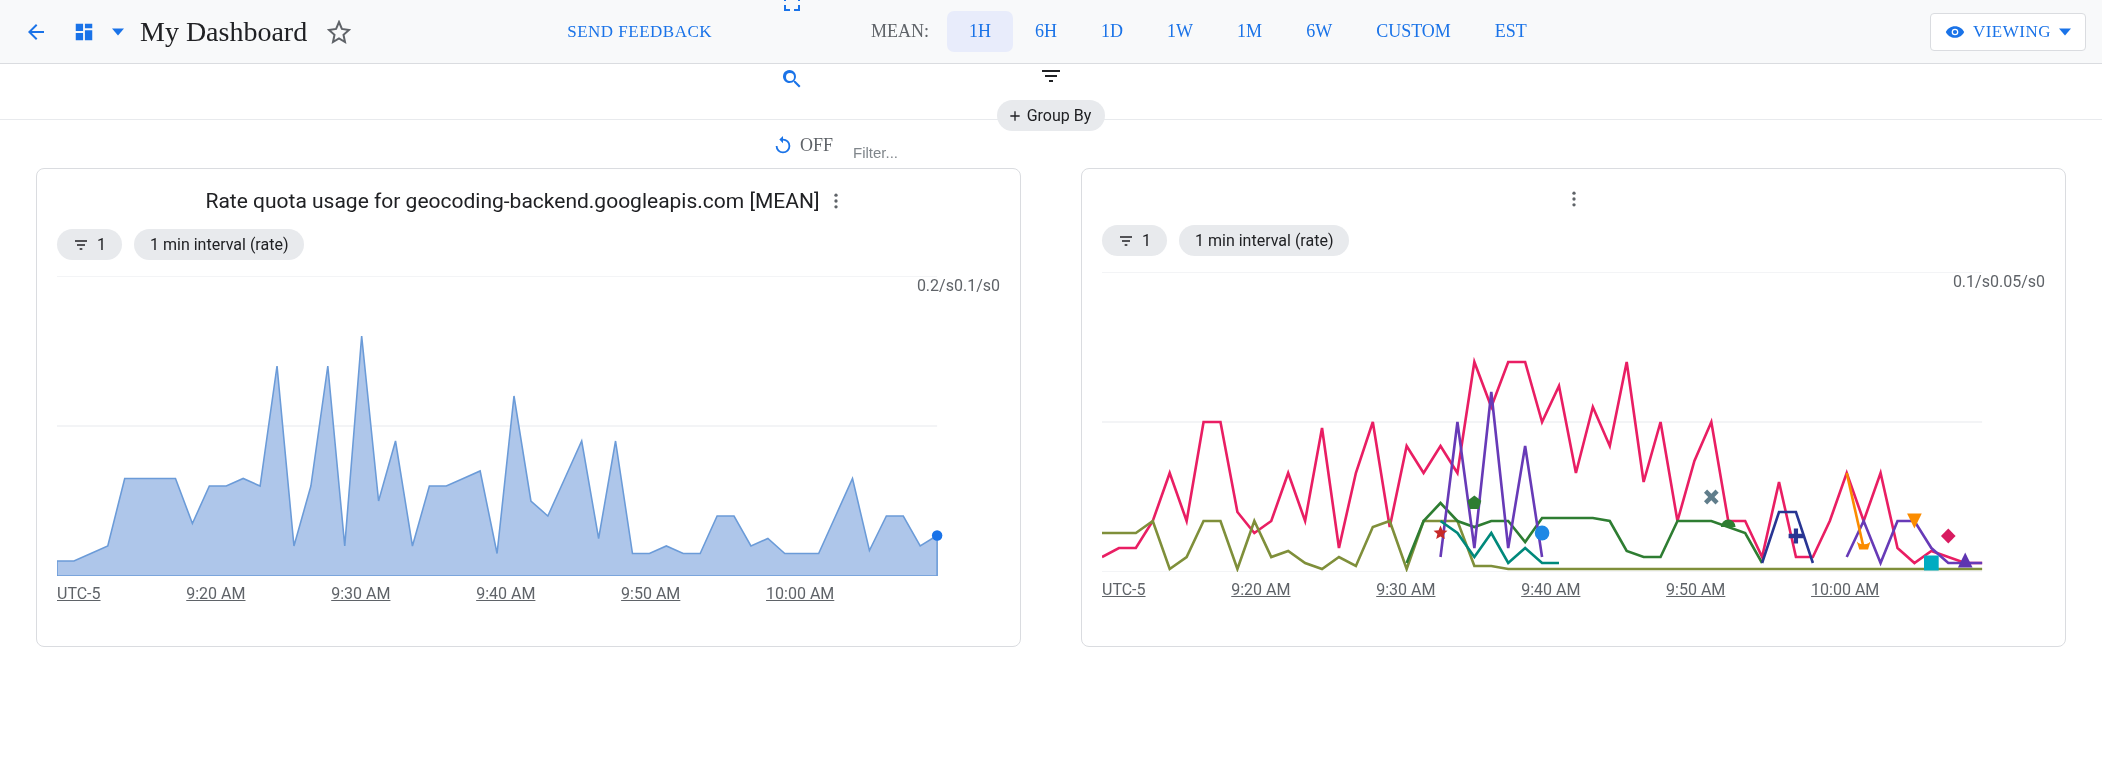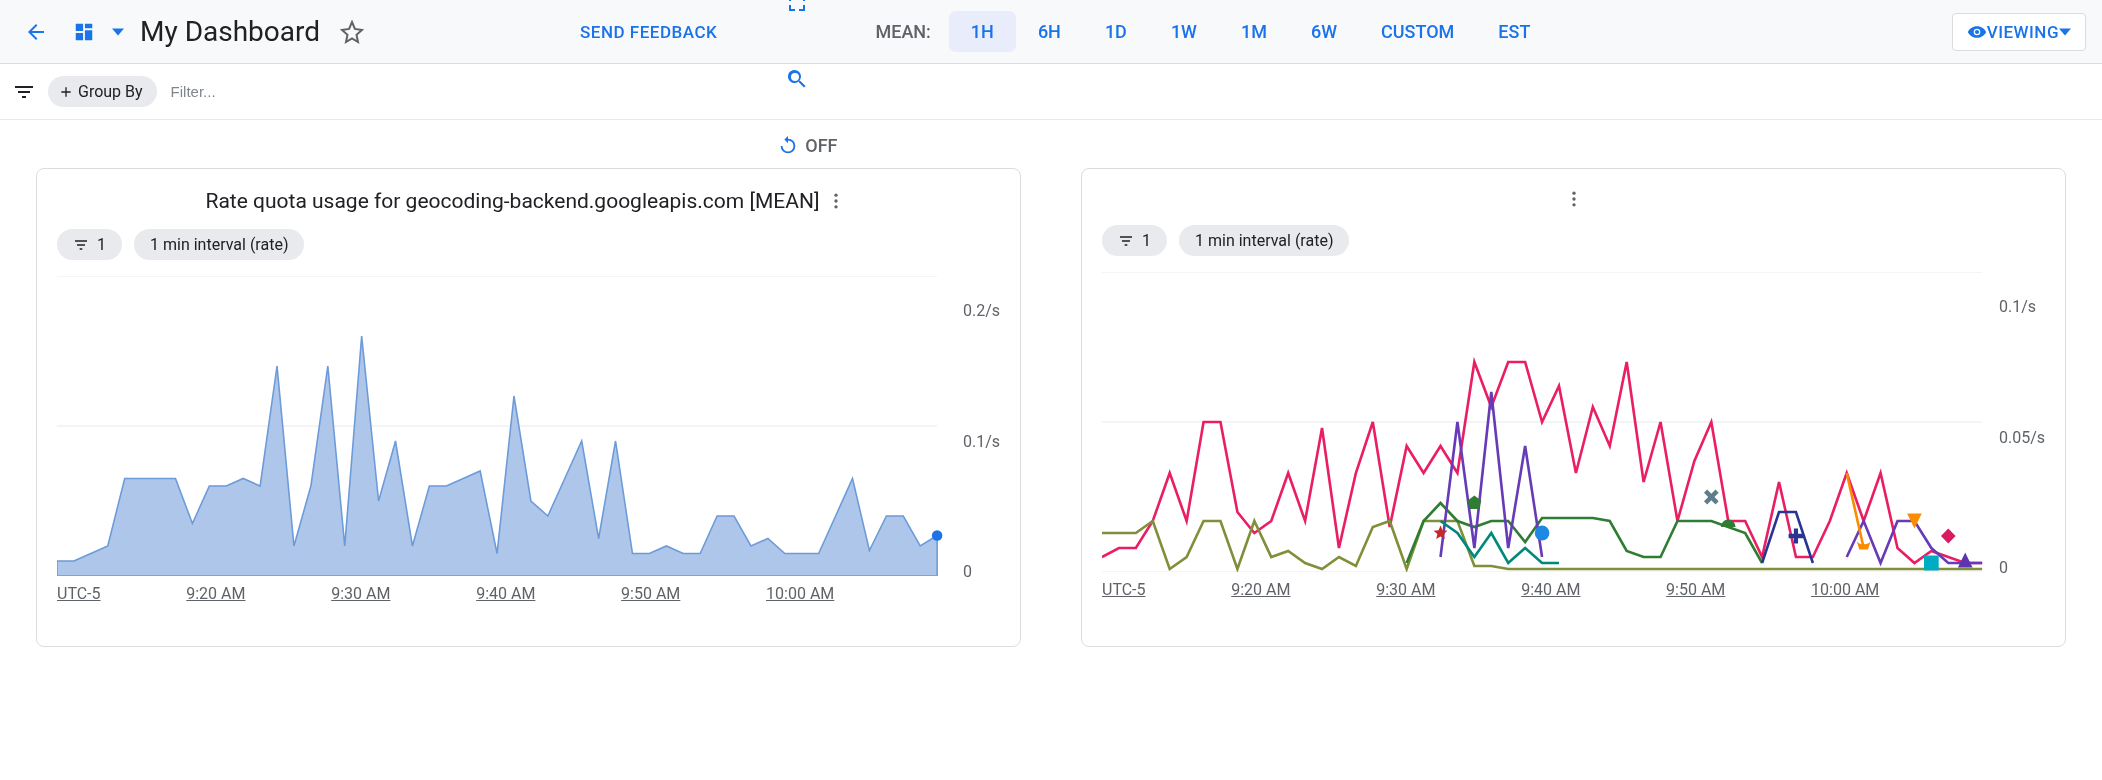--- a/index.html
+++ b/index.html
@@ -12,20 +12,21 @@
     width: 2102px;
   }
   .topbar {
     display: flex;
     align-items: center;
     height: 64px;
     padding: 0 16px;
     background: #f8f9fa;
     border-bottom: 1px solid #dadce0;
     gap: 8px;
+    font-family: Liberation Serif, serif;
   }
   .icon-btn {
     width: 40px;
     height: 40px;
     display: flex;
     align-items: center;
     justify-content: center;
     border-radius: 50%;
     cursor: pointer;
     color: #1a73e8;
@@ -74,38 +75,39 @@
     font-weight: 500;
     color: #1a73e8;
     cursor: pointer;
     border-radius: 7px;
   }
   .time-btn.active { background: #e8ecfb; }
   .viewing-chip {
     margin-left: auto;
     display: flex;
     align-items: center;
-    gap: 0;
+    gap: 8px;
     border: 1px solid #dadce0;
     border-radius: 4px;
     padding: 8px 14px;
     color: #1a73e8;
     font-weight: 500;
     font-size: 17px;
     letter-spacing: 0.5px;
     cursor: pointer;
     background: #fff;
   }
   .filter-row {
     display: flex;
     align-items: center;
     height: 56px;
     padding: 0 12px;
     gap: 12px;
     border-bottom: 1px solid #e8eaed;
+    flex-direction: column;
   }
   .filter-list-icon { color: #202124; }
   .groupby-chip {
     background: #e8eaed;
     border-radius: 16px;
     padding: 6px 14px 6px 10px;
     display: flex;
     align-items: center;
     gap: 4px;
     font-size: 16px;
@@ -158,26 +160,25 @@
     gap: 8px;
   }
   .chart-wrap { position: relative; height: 350px; }
   .chart-svg { width: 100%; height: 300px; }
   .y-labels {
     position: absolute;
     right: 0;
     top: 0;
     height: 280px;
     display: flex;
-    flex-direction: column;
+    flex-direction: row;
     justify-content: space-between;
     font-size: 16px;
     color: #5f6368;
     text-align: left;
-    margin-top: 25px;
   }
   .x-axis {
     display: flex;
     justify-content: space-between;
     padding: 8px 60px 0 0;
     font-size: 16px;
     color: #5f6368;
     text-decoration: underline;
   }
   svg { display: block; }

